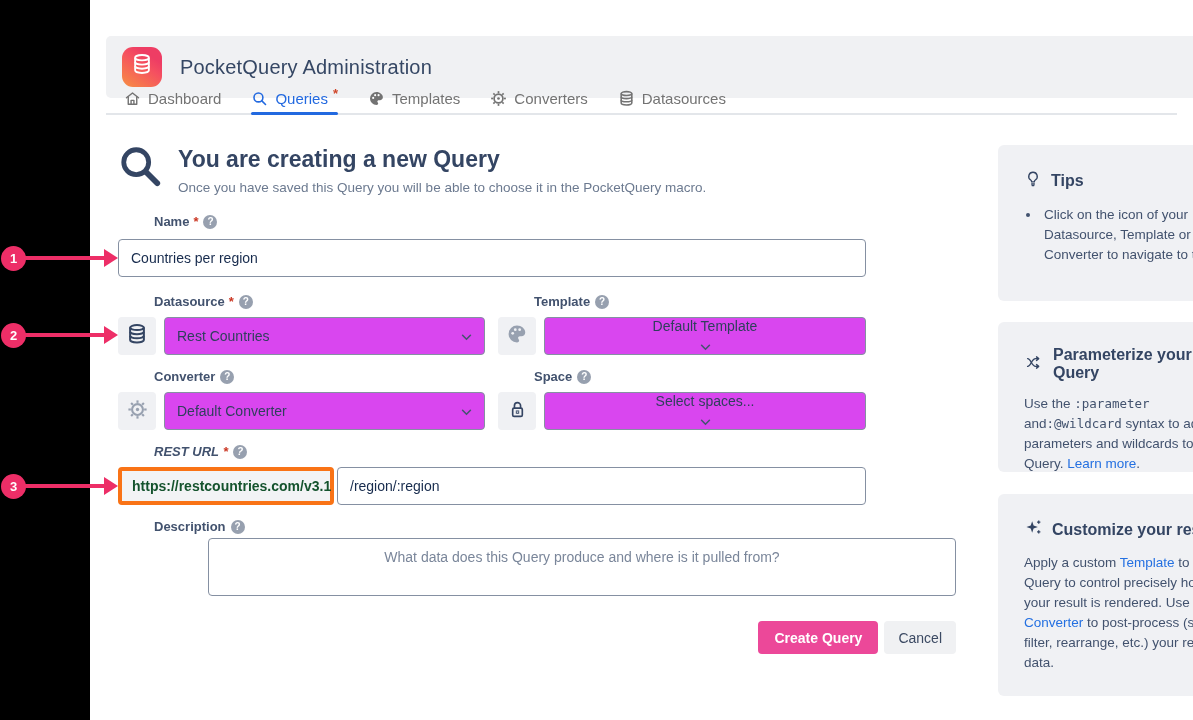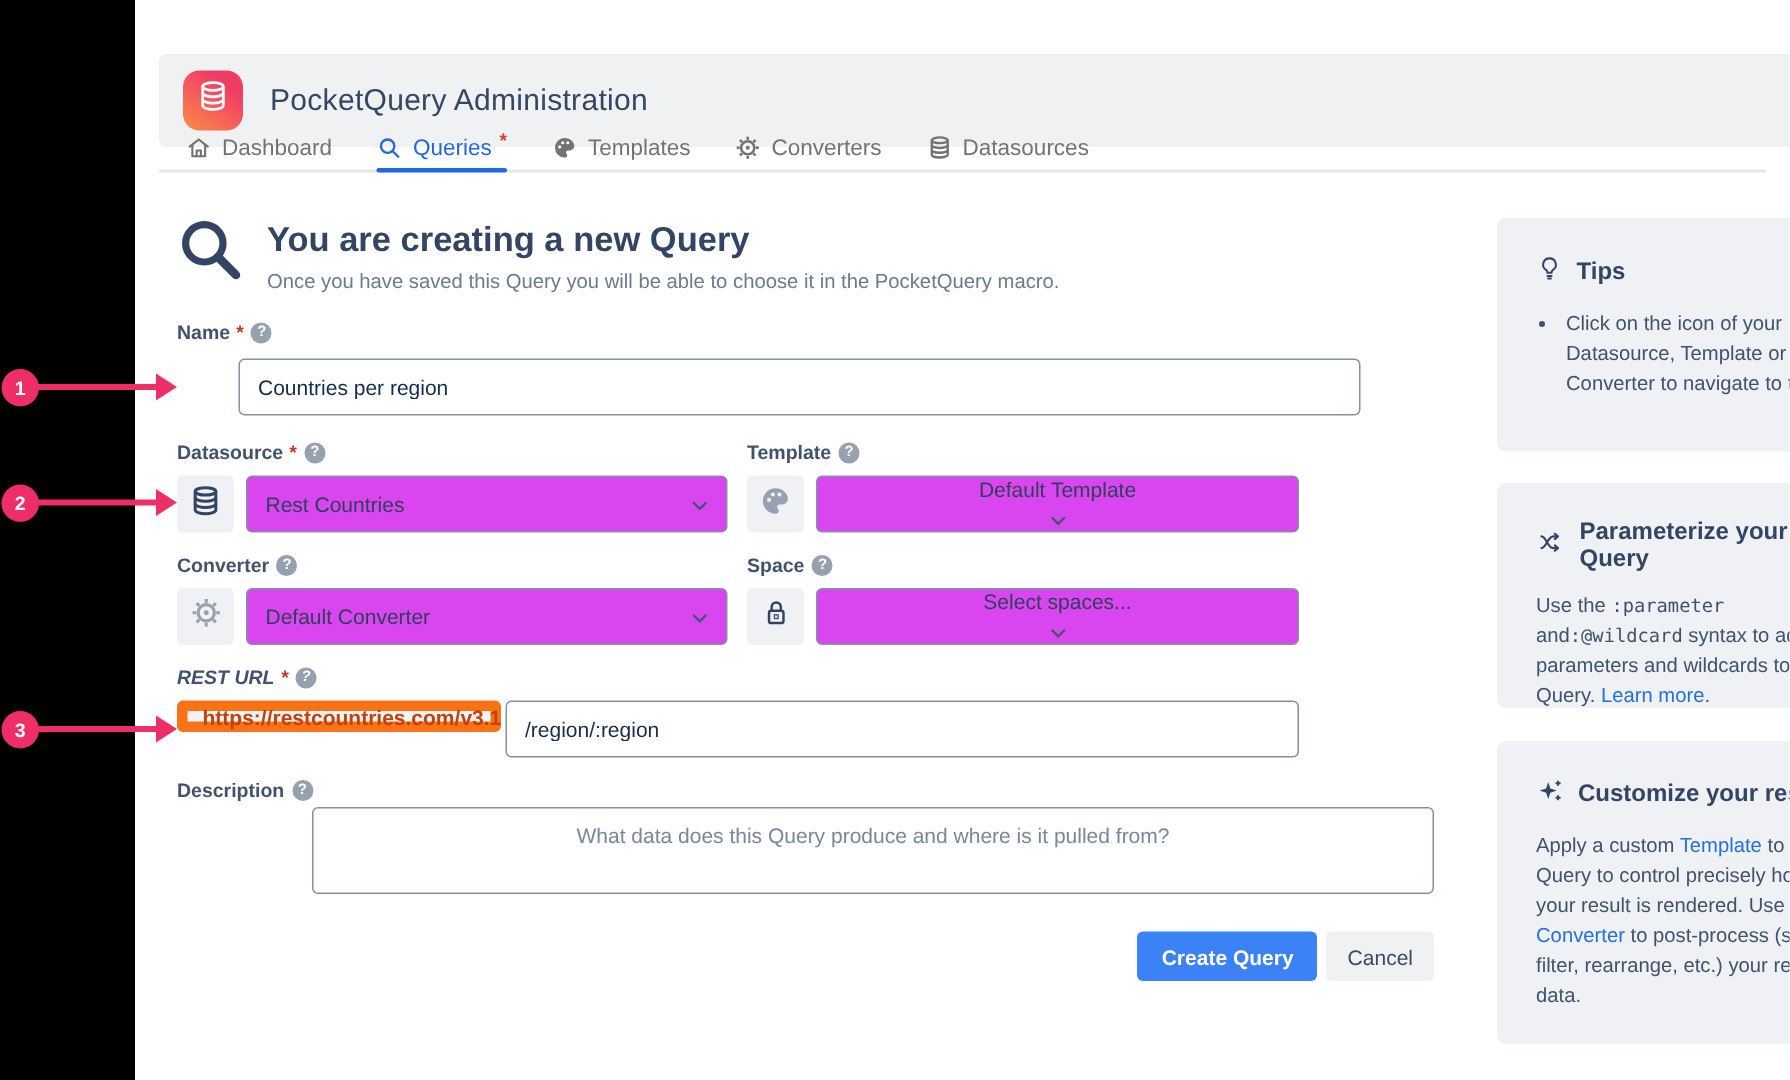--- a/index.html
+++ b/index.html
@@ -39,21 +39,21 @@
   }
   .dirty { color:#cf4427; font-weight:700; font-size:13px; align-self:flex-start; margin-top:2px; margin-left:-2px; }
 
   
   .page-icon { position:absolute; left:28px; top:54px; }
   .page-h1 { position:absolute; left:88px; top:146px; font-size:23px; font-weight:700; color:#344563; }
   .page-sub { position:absolute; left:88px; top:180px; font-size:13.5px; color:#6c7a90; }
 
   
   .field-label { position:absolute; font-size:13px; font-weight:700; color:#42526e;
-    display:flex; align-items:center; gap:5px; }
+    display:flex; align-items:center; gap:5px;margin-left:36px; }
   .req { color:#ca3521; font-weight:700; margin-left:-1px; }
   .help-badge {
     width:14px; height:14px; border-radius:50%; background:#97a0af; color:#fff;
     font-size:10px; font-weight:700; line-height:14px; text-align:center; display:inline-block;
     cursor:default;
   }
   .text-input {
     position:absolute; height:38px; border:1px solid #8590a2; border-radius:4px;
     font-family:"Liberation Sans", sans-serif; font-size:14px; color:#172b4d;
     padding:0 12px; background:#fff; outline:none;
@@ -64,32 +64,32 @@
     display:flex; align-items:center; justify-content:center; cursor:pointer;
   }
   .icon-dark { color:#344563; }
   .icon-grey { color:#98a1b0; }
   .selectbox {
     position:absolute; height:38px; border:1px solid #8590a2; border-radius:4px; background:#d946ef;
     display:flex; align-items:center; justify-content:space-between; padding:0 12px;
     font-size:14px; color:#2f3f5c; cursor:pointer;
   }
   .prefix-box {
-    position:absolute; height:21px; background:#f2f3f5; border:7px solid #f97316; border-radius:4px;
-    display:flex; align-items:center; padding:0 10px; font-size:14px; font-weight:700; color:#c2410c;
+    position:absolute; height:38px; background:#f2f3f5; border:4px solid #f97316; border-radius:4px;
+    display:flex; align-items:center; padding:0 10px; font-size:14px; font-weight:700; color:#14532d;
   }
   .desc-area {
     position:absolute; left:118px; top:538px; width:748px; height:58px;
     border:1px solid #8590a2; border-radius:4px; resize:none; outline:none;
     font-family:"Liberation Sans", sans-serif; font-size:14px; color:#172b4d; padding:10px 12px;text-align:center;
   }
   .btn-row { position:absolute; left:118px; top:621px; width:748px; display:flex; justify-content:flex-end; gap:6px; }
   .btn { height:33px; border:none; border-radius:4px; font-family:"Liberation Sans", sans-serif;
     font-size:14px; cursor:pointer; padding:0 16px; }
-  .btn-primary { background:#3b82f6; color:#fff; font-weight:700; }
+  .btn-primary { background:#ec4899; color:#fff; font-weight:700; }
   .btn-subtle  { background:#f0f1f3; color:#3c4a63; font-weight:500; padding:0 14px; }
 
   
   .side-box {
     position:absolute; left:908px; width:258px; background:#f0f1f4; border-radius:6px;
     padding:24px 26px;
   }
   .side-head { display:flex; align-items:center; gap:9px; font-size:16px; font-weight:700; color:#344563; }
   .side-body { margin-top:12px; font-size:13.5px; line-height:20px; color:#42526e; }
   .side-body ul { margin-left:17px; }
@@ -200,21 +200,21 @@
     </svg>
   </div>
   <h1 class="page-h1">You are creating a new Query</h1>
   <div class="page-sub">Once you have saved this Query you will be able to choose it in the PocketQuery macro.</div>
 
   <div class="field-label" style="left:28px; top:214px;">
     <span>Name</span>
       <span class="req">*</span>
     <span class="help-badge">?</span>
   </div>
-  <input class="text-input" style="left: 28px; top: 239px; width: 748px; margin-left: 41px;" type="text" value="Countries per region">
+  <input class="text-input" style="left: 28px; top: 239px; width: 748px;" type="text" value="Countries per region">
 
   <div class="field-label" style="left:28px; top:294px;">
     <span>Datasource</span>
       <span class="req">*</span>
     <span class="help-badge">?</span>
   </div>
   <div class="field-label" style="left:408px; top:294px;">
     <span>Template</span>
     <span class="help-badge">?</span>
   </div>

